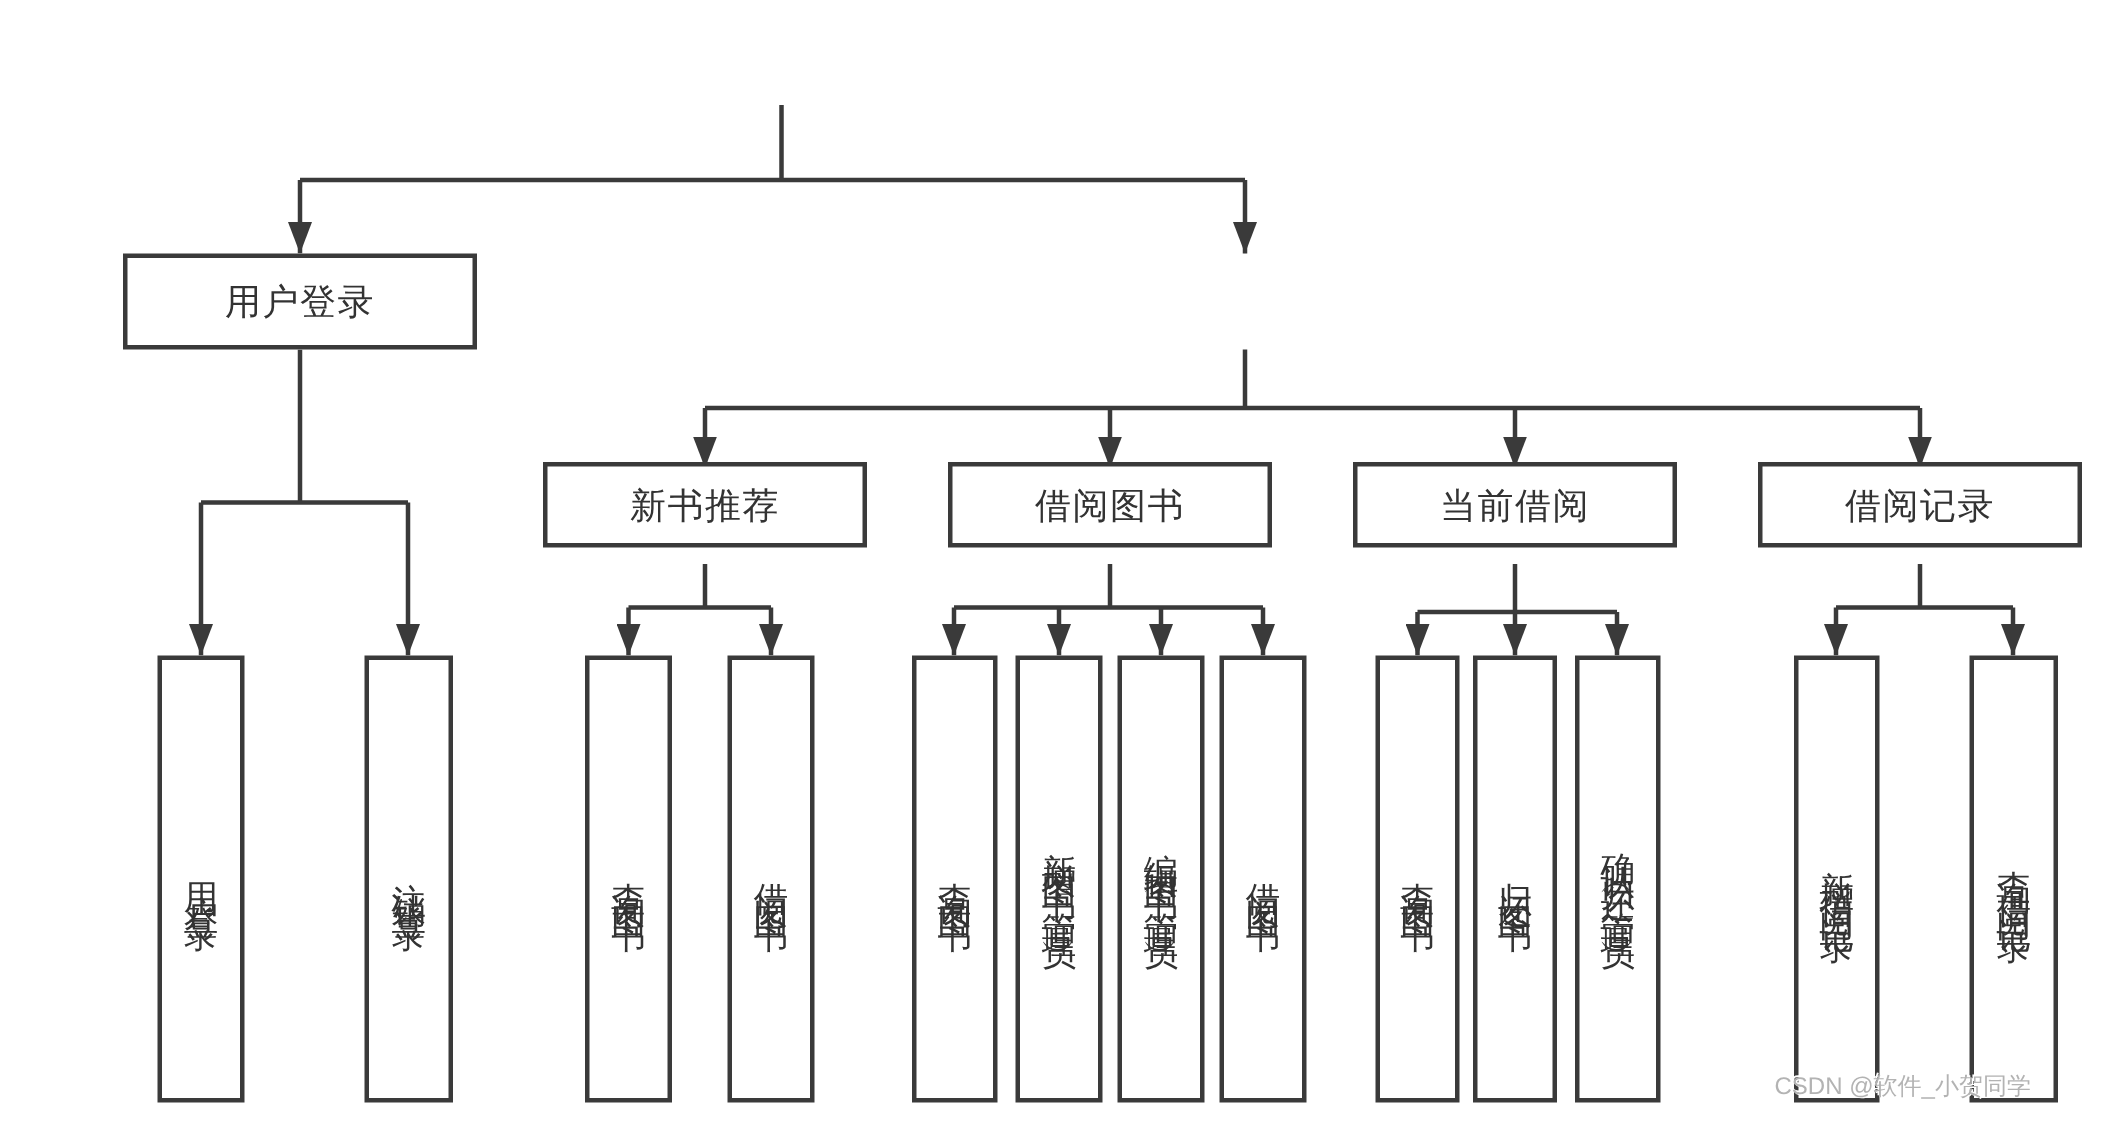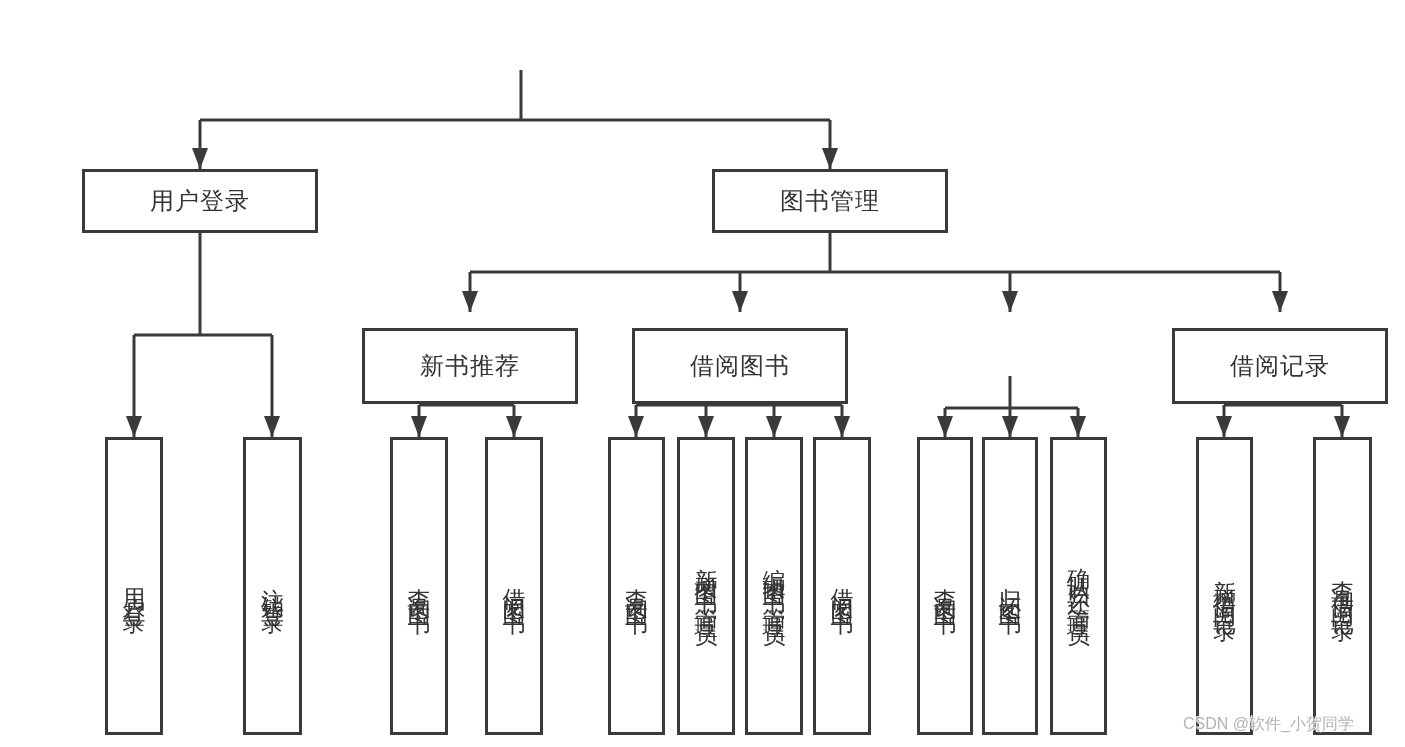--- a/index.html
+++ b/index.html
@@ -46,21 +46,21 @@
   .node.v span {
     writing-mode: vertical-rl;
     text-orientation: mixed;
     font-size: 23px;
     letter-spacing: 8px;
     line-height: 1;
   }
   
   .root  { left: 20px;  top: 13px;  width: 1002px; height: 57px; }
   .lvl2  { top: 169px; width: 236px; height: 64px; }
-  .lvl3  { top: 328px; width: 216px; height: 76px; }
+  .lvl3  { top: 308px; width: 216px; height: 57px; }
   .leaf  { top: 437px; height: 298px; }
   #watermark {
     position: absolute;
     left: 1183px;
     top: 714px;
     font-size: 16px;
     color: var(--watermark);
     text-shadow: 1px 1px 0 #ffffff, -1px -1px 0 #ffffff;
     white-space: nowrap;
     z-index: 5;
@@ -109,29 +109,29 @@
 
     <path d="M1280,376 V405 M1224,405 H1342"></path>
     <path d="M1224,405 V437" marker-end="url(#arrow)"></path>
     <path d="M1342,405 V437" marker-end="url(#arrow)"></path>
   </svg>
 
 
   <div class="node h lvl2" style="left:82px;">
     <span>用户登录</span>
   </div>
-  <div class="node h lvl2" style="left:712px;">
-    <span>图书管理</span>
-  </div>
 
   <div class="node h lvl3" style="left:362px;">
     <span>新书推荐</span>
   </div>
   <div class="node h lvl3" style="left:632px;">
     <span>借阅图书</span>
+  </div>
+  <div class="node h lvl3" style="left:902px;">
+    <span>当前借阅</span>
   </div>
   <div class="node h lvl3" style="left:1172px;">
     <span>借阅记录</span>
   </div>
 
   <div class="node v leaf" style="left:105px;width:58px;">
     <span>用户登录</span>
   </div>
   <div class="node v leaf" style="left:243px;width:59px;">
     <span>注销登录</span>

